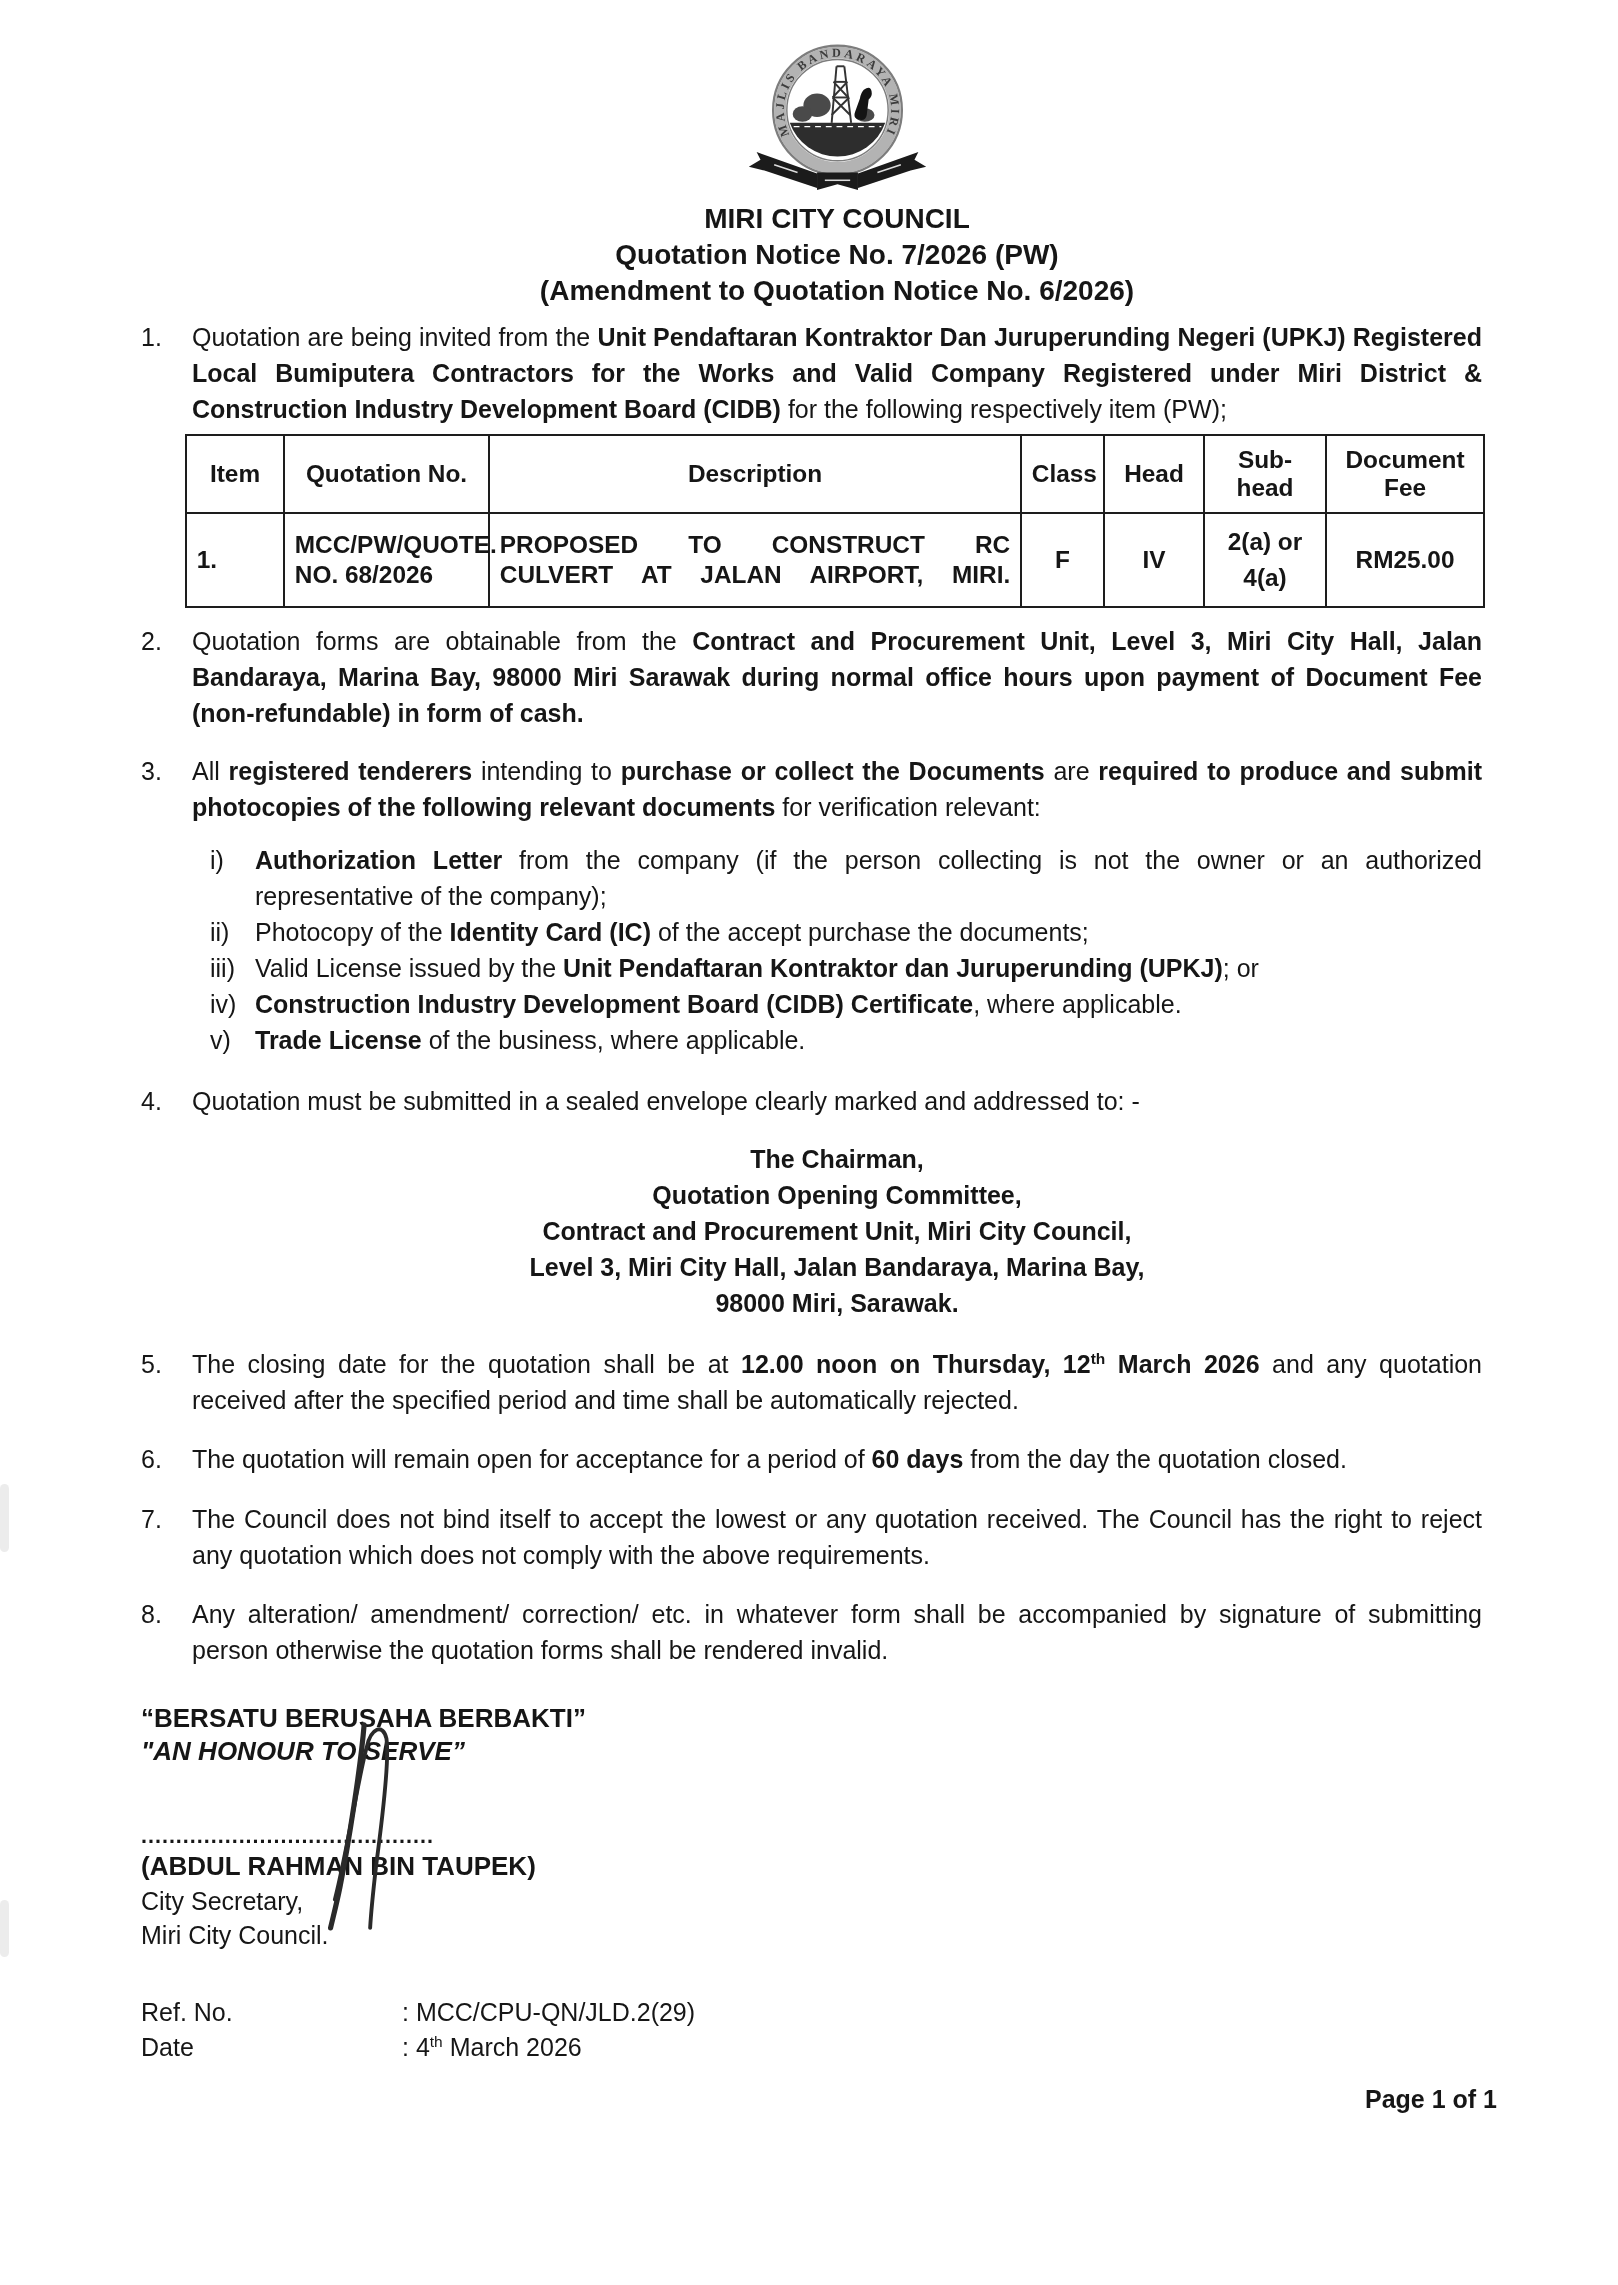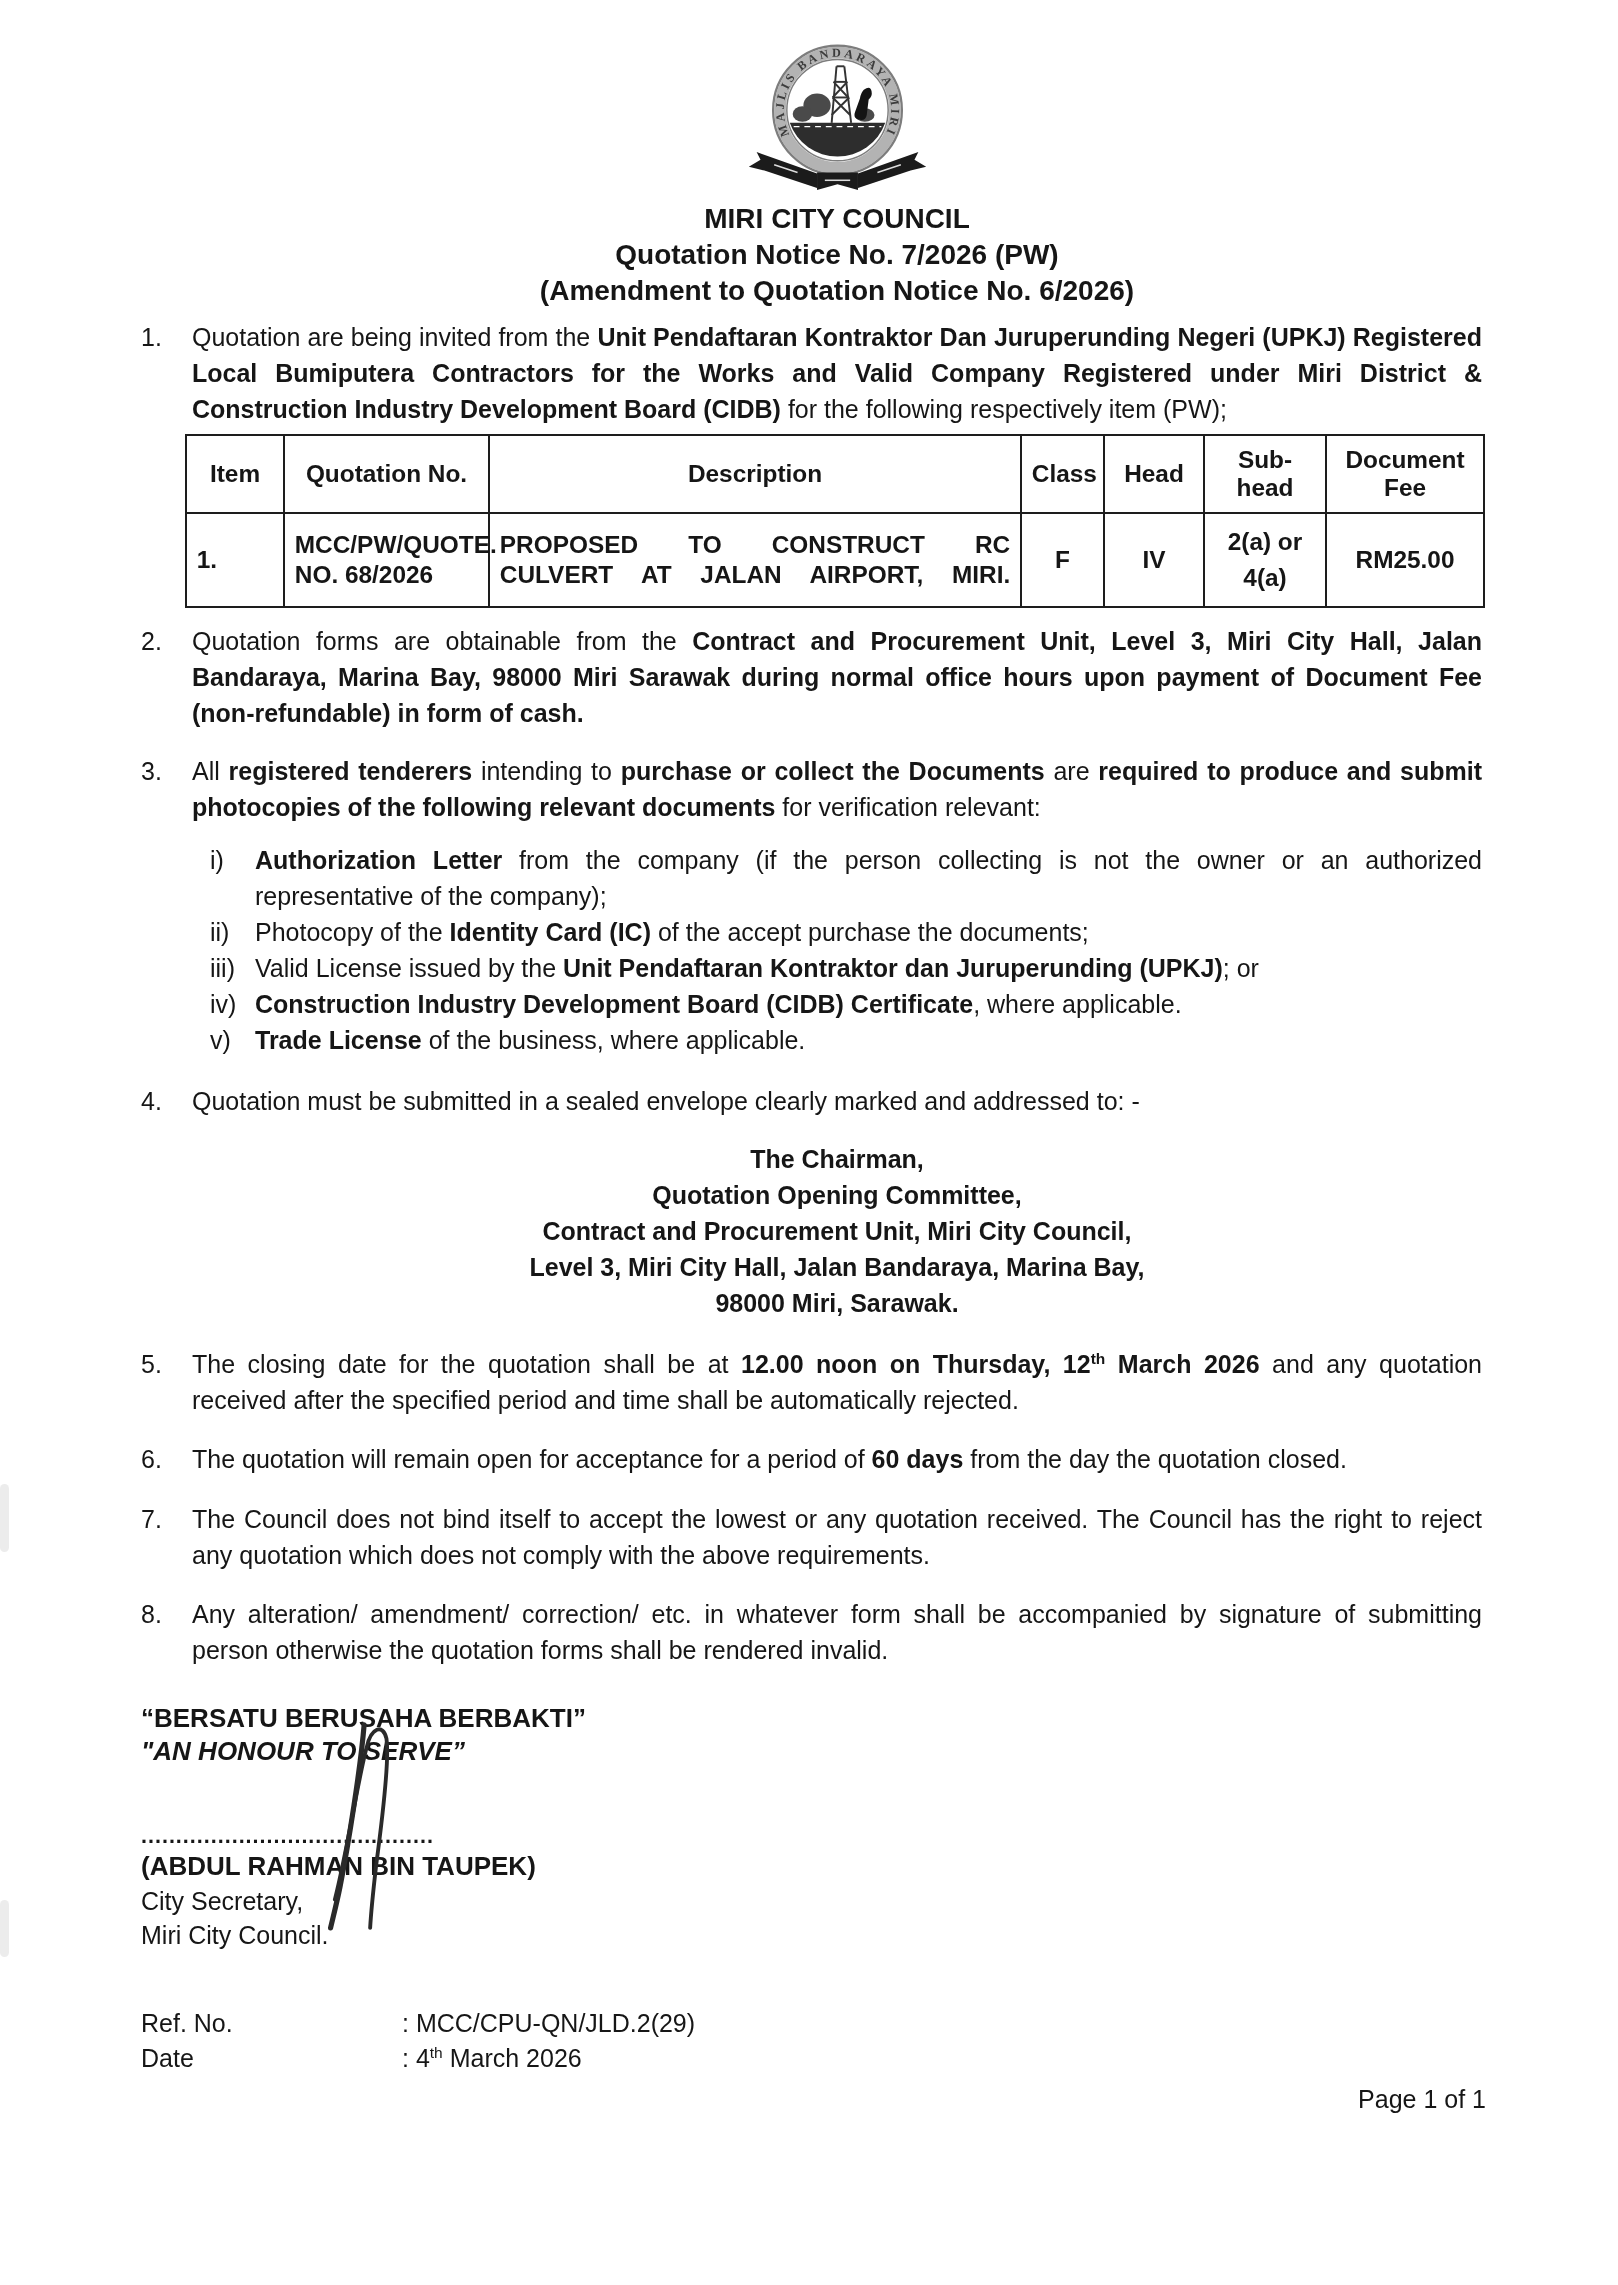--- a/index.html
+++ b/index.html
@@ -45,25 +45,25 @@
   
   .motto1{margin-top:34px;font-weight:bold;font-size:26px;line-height:33px;}
   .motto2{font-weight:bold;font-style:italic;font-size:26px;line-height:33px;}
   
   .sig-area{position:relative;margin-top:57px;}
   .sig-svg{position:absolute;left:144px;top:-119px;width:129px;height:246px;pointer-events:none;}
   .dots{font-size:21.5px;font-weight:bold;letter-spacing:1px;line-height:23.4px;}
   .sig-name{font-weight:bold;font-size:26px;line-height:36px;}
   .sig-line{line-height:34px;}
   
-  .refs{margin-top:54px;}
+  .refs{margin-top:43px;}
   .ref-row{display:flex;line-height:35px;}
   .ref-label{width:261px;flex-shrink:0;}
   
-  .footer{position:absolute;top:2081px;right:133px;font-weight:normal;font-size:25px;text-align:center;}
+  .footer{position:absolute;top:2081px;right:122px;font-weight:bold;font-size:25px;text-align:center;}
   
   .artifact{position:absolute;left:0;width:8.8px;background:#c9c9c9;opacity:.35;border-radius:4.9px;}
 </style>
 </head>
 <body>
 
 <div class="page">
   <div class="artifact" style="top:1484px;height:68px;"></div>
   <div class="artifact" style="top:1900px;height:57px;"></div>
 

